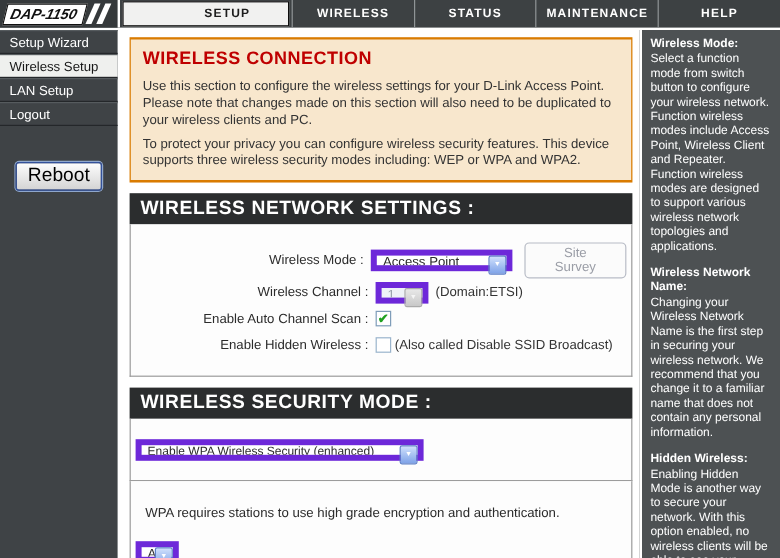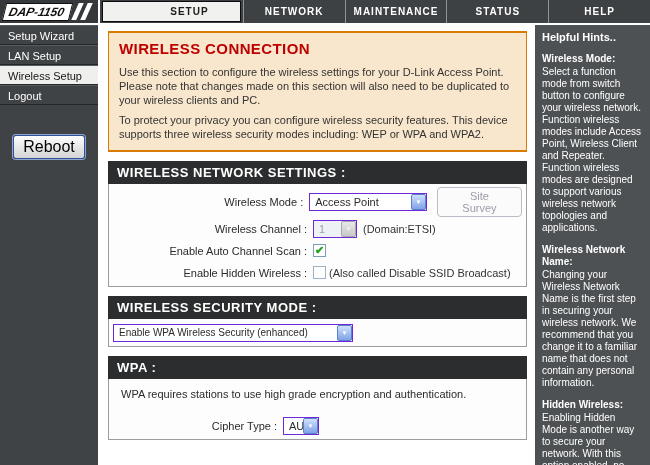--- a/index.html
+++ b/index.html
@@ -35,31 +35,31 @@
     padding:6px 7px; font-size:10px; line-height:12px; overflow:hidden; }
   .hints .h-title { font-weight:bold; font-size:11px; margin-bottom:10px; }
   .hints .h-head { font-weight:bold; margin-top:10px; }
   .hints .h-text { margin-top:1px; }
   
   .intro { background:#f8e7cd; border:1px solid #d97b00; border-top-width:2px; border-bottom-width:2px;
     padding:7px 10px 9px 10px; }
   .intro-title { color:#bf0000; font-weight:bold; font-size:15px; letter-spacing:.4px; margin-bottom:8px; }
   .intro p { margin-top:6px; line-height:14px; color:#333; }
   
-  .sec-header { background:#2b2d2e; color:#fff; font-weight:bold; font-size:13px; letter-spacing:.5px;
+  .sec-header { background:#2b2d2e; color:#fff; font-weight:bold; font-size:16px; letter-spacing:.5px;
     padding:4px 9px; margin-top:9px; }
-  .sec-body { border:1px solid #9c9c9c; border-top:none; background:#fdfdfd; padding:2px 4px; }
+  .sec-body { border:1px solid #9c9c9c; border-top:none; background:#fdfdfd; padding:14px 4px; }
   .row { display:flex; align-items:center; min-height:21px; margin:1px 0; }
   .row .lbl { width:200px; text-align:right; padding-right:6px; color:#2b2b2b; }
   .row .lbl.w170 { width:170px; }
   .note { margin-left:6px; color:#333; }
   .wpa-desc { margin:6px 0 14px 8px; line-height:14px; }
   
-  .xp-select { display:inline-flex; align-items:center; background:#fff;
-    border:1px solid #6d28d9; height:18px; cursor:pointer; }
+  .xp-select { display:inline-flex; background:#fff;
+    border:5px solid #6d28d9; height:18px; cursor:pointer; }
   .xp-select .val { padding:0 5px; white-space:nowrap; overflow:hidden; }
   .xp-select .arrow { width:15px; height:16px; margin:0; display:flex; align-items:center; justify-content:center;
     background:linear-gradient(#cfe0fc,#7fa3e8); border:1px solid #5d80c8; border-radius:2px;
     color:#fff; font-size:6px; }
   .xp-select.disabled { background:#eef2f7; color:#9aa4ae; cursor:default; }
   .xp-select.disabled .arrow { background:linear-gradient(#e8e8e8,#c8c8c8); border-color:#aaa; color:#f5f5f5; }
   .xp-input { height:18px; border:1px solid #7f9db9; font-family:inherit; font-size:11px; padding:0 4px; color:#111; }
   .checkbox { width:13px; height:13px; border:1px solid #7f9db9; background:#fff; display:inline-flex;
     align-items:center; justify-content:center; font-size:11px; color:#21a121; font-weight:bold; cursor:pointer; }
   .checkbox.unchecked { color:transparent; border-color:#9ab4cc; }
@@ -70,33 +70,33 @@
 <body>
 
 <div class="topnav">
   <div class="logo-cell">
     <div class="logo-box"><span>DAP-1150</span></div>
     <div class="stripe"></div>
     <div class="stripe"></div>
   </div>
   <div class="tabs">
     <div class="tab active">SETUP</div>
-    <div class="tab">NETWORK</div>
+    <div class="tab">WIRELESS</div>
+    <div class="tab">STATUS</div>
     <div class="tab">MAINTENANCE</div>
-    <div class="tab">STATUS</div>
     <div class="tab">HELP</div>
   </div>
 </div>
 
 <div class="cols">
 
   <div class="sidebar">
     <div class="side-item">Setup Wizard</div>
+    <div class="side-item active">Wireless Setup</div>
     <div class="side-item">LAN Setup</div>
-    <div class="side-item active">Wireless Setup</div>
     <div class="side-item">Logout</div>
     <button class="reboot-btn">Reboot</button>
   </div>
 
   <div class="main">
 
     <div class="intro">
       <div class="intro-title">WIRELESS CONNECTION</div>
       <p>Use this section to configure the wireless settings for your D-Link Access Point. Please note that changes made on this section will also need to be duplicated to your wireless clients and PC.</p>
       <p>To protect your privacy you can configure wireless security features. This device supports three wireless security modes including: WEP or WPA and WPA2.</p>
@@ -134,37 +134,34 @@
     <div class="sec-header">WIRELESS SECURITY MODE :</div>
     <div class="sec-body">
       <div class="row">
         <span class="xp-select" style="width:240px; font-size:10px">
           <span class="val" style="flex:1">Enable WPA Wireless Security (enhanced)</span>
           <span class="arrow">▼</span>
         </span>
       </div>
     </div>
 
-    <div class="sec-header">WPA :</div>
     <div class="sec-body">
       <div class="wpa-desc">WPA requires stations to use high grade encryption and authentication.</div>
       <div class="row">
-        <span class="lbl w170">Cipher Type :</span>
         <span class="xp-select" style="width:36px">
           <span class="val" style="flex:1">AUTO</span>
           <span class="arrow">▼</span>
         </span>
       </div>
 
     </div>
 
   </div>
 
   <div class="hints">
-    <div class="h-title">Helpful Hints..</div>
     <div class="h-head" style="margin-top:0">Wireless Mode:</div>
     <div class="h-text">Select a function mode from switch button to configure your wireless network. Function wireless modes include Access Point, Wireless Client and Repeater. Function wireless modes are designed to support various wireless network topologies and applications.</div>
     <div class="h-head">Wireless Network Name:</div>
     <div class="h-text">Changing your Wireless Network Name is the first step in securing your wireless network. We recommend that you change it to a familiar name that does not contain any personal information.</div>
     <div class="h-head">Hidden Wireless:</div>
     <div class="h-text">Enabling Hidden Mode is another way to secure your network. With this option enabled, no wireless clients will be able to see your wireless network when they perform scan to see what's available. In order for your wireless devices to connect to your AP, you will need to manually enter the Wireless Network Name on each device.</div>
 
   </div>
 </div>
 

